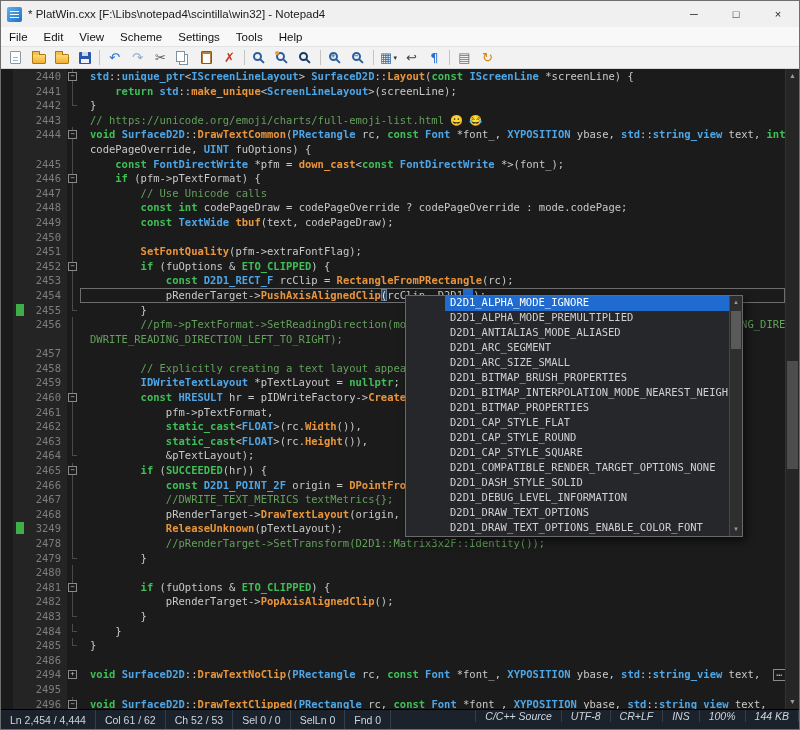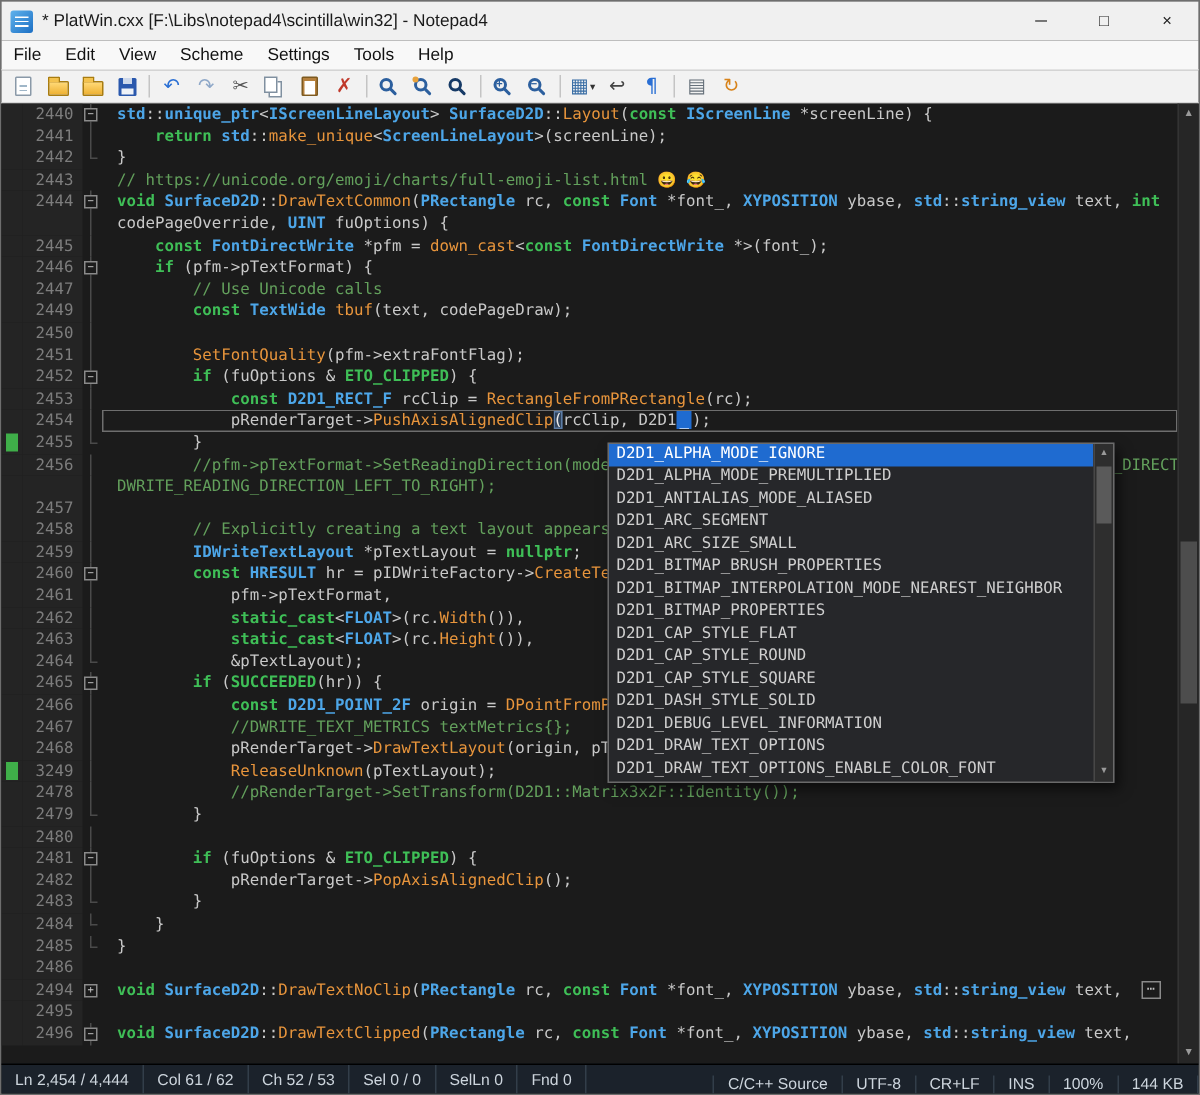--- a/index.html
+++ b/index.html
@@ -39,63 +39,63 @@
   .ic-mag,.ic-mag-dark,.ic-mag-replace{width:9px;height:9px;border:2px solid #2c5f9e;border-radius:50%;position:relative;margin:-3px 3px 0 -2px;}
   .ic-mag-dark{border-color:#163a66;}
   .ic-mag::after,.ic-mag-dark::after,.ic-mag-replace::after{content:"";position:absolute;width:6px;height:2px;background:#2c5f9e;transform:rotate(45deg);right:-5px;bottom:-3px;border-radius:1px;}
   .ic-mag-dark::after{background:#163a66;}
   .ic-mag-replace::before{content:"";position:absolute;width:4px;height:4px;background:#e8a23c;left:-3px;top:-3px;border-radius:50%;}
   .mag-sign{position:absolute;left:0;top:-1px;width:5px;text-align:center;font:bold 7px/7px "DejaVu Sans Mono",monospace;color:#2c5f9e;}
 
   
   .editor{flex:1;display:flex;overflow:hidden;background:#1b1b1b;}
   .code-area{flex:1;position:relative;overflow:hidden;}
-  .ln-row{display:flex;height:14.6px;font:10.5px/14.6px "DejaVu Sans Mono",monospace;white-space:pre;}
+  .ln-row{display:flex;height:14.6px;font:10.5px/14.6px "DejaVu Sans Mono",monospace;white-space:pre;padding-left:12px;}
   .m-marker{width:14px;background:#242424;position:relative;flex:0 0 auto;}
   .chg{position:absolute;left:3px;top:1px;width:8px;height:12px;background:#3fae49;}
   .m-num{width:40px;background:#242424;color:#7d7d7d;text-align:right;padding-right:6px;flex:0 0 auto;}
   .m-fold{width:13px;position:relative;flex:0 0 auto;}
   .f-line::before{content:"";position:absolute;left:5px;top:0;bottom:0;width:1px;background:#4a4a4a;}
   .f-end::before{content:"";position:absolute;left:5px;top:0;height:8px;width:1px;background:#4a4a4a;}
   .f-end::after{content:"";position:absolute;left:5px;top:7px;width:5px;height:1px;background:#4a4a4a;}
   .f-box{position:absolute;left:1px;top:3px;width:9px;height:9px;border:1px solid #8a8a8a;background:#1b1b1b;color:#c8c8c8;font:7px/7px "DejaVu Sans Mono",monospace;text-align:center;z-index:1;}
   .code{flex:1;padding-left:10px;overflow:hidden;}
   .row-caret .code{box-shadow:inset 0 0 0 1px #6e6e6e;}
   .tk-k{color:#3fbf57;font-weight:bold;text-align:right;}
   .tk-t{color:#4da6e8;font-weight:bold;text-align:center;}
-  .tk-f{color:#e8953c;font-weight:normal;}
+  .tk-f{color:#e8953c;font-weight:bold;}
   .tk-c{color:#63a05c;}
   .tk-p{color:#c9c9c9;}
   .tk-e{color:#e8c84a;}
   .tk-b{color:#eaeaea;background:#31445c;box-shadow:inset 0 0 0 1px #5d7da6;}
   .tk-sel{background:#1f6bd0;color:#ffffff;padding:0 2px;}
   .tk-fe{display:inline-block;border:1px solid #8a8a8a;color:#bdbdbd;padding:0 3px;margin-left:6px;font-size:9px;line-height:10px;vertical-align:middle;}
 
   
   .popup{position:absolute;left:404px;top:226px;width:338px;background:#26272a;border:1px solid #6a6a6a;box-shadow:3px 4px 8px rgba(0,0,0,.55);display:flex;z-index:5;}
   .popup-list{flex:1;overflow:hidden;}
-  .popup-item{height:15px;line-height:15px;padding:0 5px;color:#cfcfcf;font:10.5px "DejaVu Sans Mono",monospace;white-space:pre;}
+  .popup-item{height:15px;line-height:15px;padding:0 5px;color:#cfcfcf;font:10.5px "DejaVu Sans Mono",monospace;white-space:pre;margin-left:39px;}
   .popup-item.sel{background:#1f6bd0;color:#fff;}
   .popup-scroll{width:13px;background:#2e2e2e;border-left:1px solid #474747;position:relative;flex:0 0 auto;}
   .ps-arrow{height:13px;color:#9a9a9a;font-size:6px;text-align:center;line-height:13px;}
   .ps-down{position:absolute;bottom:0;left:0;right:0;}
   .ps-thumb{position:absolute;left:1px;right:1px;top:15px;height:38px;background:#5a5a5a;}
 
   
   .v-scroll{width:14px;background:#262626;border-left:1px solid #333;position:relative;flex:0 0 auto;}
   .vs-arrow{height:14px;color:#9a9a9a;font-size:7px;text-align:center;line-height:14px;}
   .vs-down{position:absolute;bottom:0;left:0;right:0;}
   .vs-thumb{position:absolute;left:1px;right:1px;top:292px;height:108px;background:#4d4d4d;}
 
   
   .statusbar{height:20px;background:#1b222b;display:flex;align-items:stretch;color:#cdd5dd;font-size:10.5px;flex:0 0 auto;border-top:1px solid #000;}
   .sb-seg{display:flex;align-items:center;padding:0 9px;border-right:1px solid #333e4a;white-space:nowrap;}
   .sb-spacer{flex:1;}
   .sb-right .sb-seg:first-child{border-left:1px solid #333e4a;}
-  .sb-right{display:flex;align-items:flex-end;}
+  .sb-right{display:flex;align-items:flex-start;font-style:italic;}
 </style>
 </head>
 <body>
 
 <div class="win">
 
   <div class="titlebar">
     <div class="app-icon"></div>
     <div class="title-text">* PlatWin.cxx [F:\Libs\notepad4\scintilla\win32] - Notepad4</div>
     <div class="win-controls">
@@ -192,20 +192,21 @@
     <div class="code-area">
       <div class="ln-row"><div class="m-marker"></div><div class="m-num">2440</div><div class="m-fold f-line"><div class="f-box">−</div></div><div class="code"><span class="tk-t">std</span><span class="tk-p">::</span><span class="tk-t">unique_ptr</span><span class="tk-p">&lt;</span><span class="tk-t">IScreenLineLayout</span><span class="tk-p">&gt; </span><span class="tk-t">SurfaceD2D</span><span class="tk-p">::</span><span class="tk-f">Layout</span><span class="tk-p">(</span><span class="tk-k">const</span><span class="tk-p"> </span><span class="tk-t">IScreenLine</span><span class="tk-p"> *screenLine) {</span></div></div>
         <div class="ln-row"><div class="m-marker"></div><div class="m-num">2441</div><div class="m-fold f-line"></div><div class="code"><span class="tk-p">    </span><span class="tk-k">return</span><span class="tk-p"> </span><span class="tk-t">std</span><span class="tk-p">::</span><span class="tk-f">make_unique</span><span class="tk-p">&lt;</span><span class="tk-t">ScreenLineLayout</span><span class="tk-p">&gt;(screenLine);</span></div></div>
         <div class="ln-row"><div class="m-marker"></div><div class="m-num">2442</div><div class="m-fold f-end"></div><div class="code"><span class="tk-p">}</span></div></div>
         <div class="ln-row"><div class="m-marker"></div><div class="m-num">2443</div><div class="m-fold"></div><div class="code"><span class="tk-c">// https://unicode.org/emoji/charts/full-emoji-list.html </span><span class="tk-e">😀 😂</span></div></div>
         <div class="ln-row"><div class="m-marker"></div><div class="m-num">2444</div><div class="m-fold f-line"><div class="f-box">−</div></div><div class="code"><span class="tk-k">void</span><span class="tk-p"> </span><span class="tk-t">SurfaceD2D</span><span class="tk-p">::</span><span class="tk-f">DrawTextCommon</span><span class="tk-p">(</span><span class="tk-t">PRectangle</span><span class="tk-p"> rc, </span><span class="tk-k">const</span><span class="tk-p"> </span><span class="tk-t">Font</span><span class="tk-p"> *font_, </span><span class="tk-t">XYPOSITION</span><span class="tk-p"> ybase, </span><span class="tk-t">std</span><span class="tk-p">::</span><span class="tk-t">string_view</span><span class="tk-p"> text, </span><span class="tk-k">int</span></div></div>
         <div class="ln-row"><div class="m-marker"></div><div class="m-num"></div><div class="m-fold f-line"></div><div class="code"><span class="tk-p">codePageOverride, </span><span class="tk-t">UINT</span><span class="tk-p"> fuOptions) {</span></div></div>
         <div class="ln-row"><div class="m-marker"></div><div class="m-num">2445</div><div class="m-fold f-line"></div><div class="code"><span class="tk-p">    </span><span class="tk-k">const</span><span class="tk-p"> </span><span class="tk-t">FontDirectWrite</span><span class="tk-p"> *pfm = </span><span class="tk-f">down_cast</span><span class="tk-p">&lt;</span><span class="tk-k">const</span><span class="tk-p"> </span><span class="tk-t">FontDirectWrite</span><span class="tk-p"> *&gt;(font_);</span></div></div>
         <div class="ln-row"><div class="m-marker"></div><div class="m-num">2446</div><div class="m-fold f-line"><div class="f-box">−</div></div><div class="code"><span class="tk-p">    </span><span class="tk-k">if</span><span class="tk-p"> (pfm-&gt;pTextFormat) {</span></div></div>
         <div class="ln-row"><div class="m-marker"></div><div class="m-num">2447</div><div class="m-fold f-line"></div><div class="code"><span class="tk-p">        </span><span class="tk-c">// Use Unicode calls</span></div></div>
+        <div class="ln-row"><div class="m-marker"></div><div class="m-num">2448</div><div class="m-fold f-line"></div><div class="code"><span class="tk-p">        </span><span class="tk-k">const int</span><span class="tk-p"> codePageDraw = codePageOverride ? codePageOverride : mode.codePage;</span></div></div>
         <div class="ln-row"><div class="m-marker"></div><div class="m-num">2449</div><div class="m-fold f-line"></div><div class="code"><span class="tk-p">        </span><span class="tk-k">const</span><span class="tk-p"> </span><span class="tk-t">TextWide</span><span class="tk-p"> </span><span class="tk-f">tbuf</span><span class="tk-p">(text, codePageDraw);</span></div></div>
         <div class="ln-row"><div class="m-marker"></div><div class="m-num">2450</div><div class="m-fold f-line"></div><div class="code"></div></div>
         <div class="ln-row"><div class="m-marker"></div><div class="m-num">2451</div><div class="m-fold f-line"></div><div class="code"><span class="tk-p">        </span><span class="tk-f">SetFontQuality</span><span class="tk-p">(pfm-&gt;extraFontFlag);</span></div></div>
         <div class="ln-row"><div class="m-marker"></div><div class="m-num">2452</div><div class="m-fold f-line"><div class="f-box">−</div></div><div class="code"><span class="tk-p">        </span><span class="tk-k">if</span><span class="tk-p"> (fuOptions &amp; </span><span class="tk-k">ETO_CLIPPED</span><span class="tk-p">) {</span></div></div>
         <div class="ln-row"><div class="m-marker"></div><div class="m-num">2453</div><div class="m-fold f-line"></div><div class="code"><span class="tk-p">            </span><span class="tk-k">const</span><span class="tk-p"> </span><span class="tk-t">D2D1_RECT_F</span><span class="tk-p"> rcClip = </span><span class="tk-f">RectangleFromPRectangle</span><span class="tk-p">(rc);</span></div></div>
         <div class="ln-row row-caret"><div class="m-marker"></div><div class="m-num">2454</div><div class="m-fold f-line"></div><div class="code"><span class="tk-p">            pRenderTarget-&gt;</span><span class="tk-f">PushAxisAlignedClip</span><span class="tk-b">(</span><span class="tk-p">rcClip, D2D1</span><span class="tk-sel">_</span><span class="tk-p">);</span></div></div>
         <div class="ln-row"><div class="m-marker"><div class="chg"></div></div><div class="m-num">2455</div><div class="m-fold f-end"></div><div class="code"><span class="tk-p">        }</span></div></div>
         <div class="ln-row"><div class="m-marker"></div><div class="m-num">2456</div><div class="m-fold f-line"></div><div class="code"><span class="tk-p">        </span><span class="tk-c">//pfm-&gt;pTextFormat-&gt;SetReadingDirection(mode.bidirectional == Bidirectional::R2L ? DWRITE_READING_DIRECTION_RIGHT_TO_LEFT : </span></div></div>
         <div class="ln-row"><div class="m-marker"></div><div class="m-num"></div><div class="m-fold f-line"></div><div class="code"><span class="tk-c">DWRITE_READING_DIRECTION_LEFT_TO_RIGHT);</span></div></div>
         <div class="ln-row"><div class="m-marker"></div><div class="m-num">2457</div><div class="m-fold f-line"></div><div class="code"></div></div>
@@ -239,20 +240,21 @@
             <div class="popup-item">D2D1_ALPHA_MODE_PREMULTIPLIED</div>
             <div class="popup-item">D2D1_ANTIALIAS_MODE_ALIASED</div>
             <div class="popup-item">D2D1_ARC_SEGMENT</div>
             <div class="popup-item">D2D1_ARC_SIZE_SMALL</div>
             <div class="popup-item">D2D1_BITMAP_BRUSH_PROPERTIES</div>
             <div class="popup-item">D2D1_BITMAP_INTERPOLATION_MODE_NEAREST_NEIGHBOR</div>
             <div class="popup-item">D2D1_BITMAP_PROPERTIES</div>
             <div class="popup-item">D2D1_CAP_STYLE_FLAT</div>
             <div class="popup-item">D2D1_CAP_STYLE_ROUND</div>
             <div class="popup-item">D2D1_CAP_STYLE_SQUARE</div>
+            <div class="popup-item">D2D1_COMPATIBLE_RENDER_TARGET_OPTIONS_NONE</div>
             <div class="popup-item">D2D1_DASH_STYLE_SOLID</div>
             <div class="popup-item">D2D1_DEBUG_LEVEL_INFORMATION</div>
             <div class="popup-item">D2D1_DRAW_TEXT_OPTIONS</div>
             <div class="popup-item">D2D1_DRAW_TEXT_OPTIONS_ENABLE_COLOR_FONT</div>
           </div>
         <div class="popup-scroll">
           <div class="ps-arrow">▲</div>
           <div class="ps-thumb"></div>
           <div class="ps-arrow ps-down">▼</div>
         </div>

